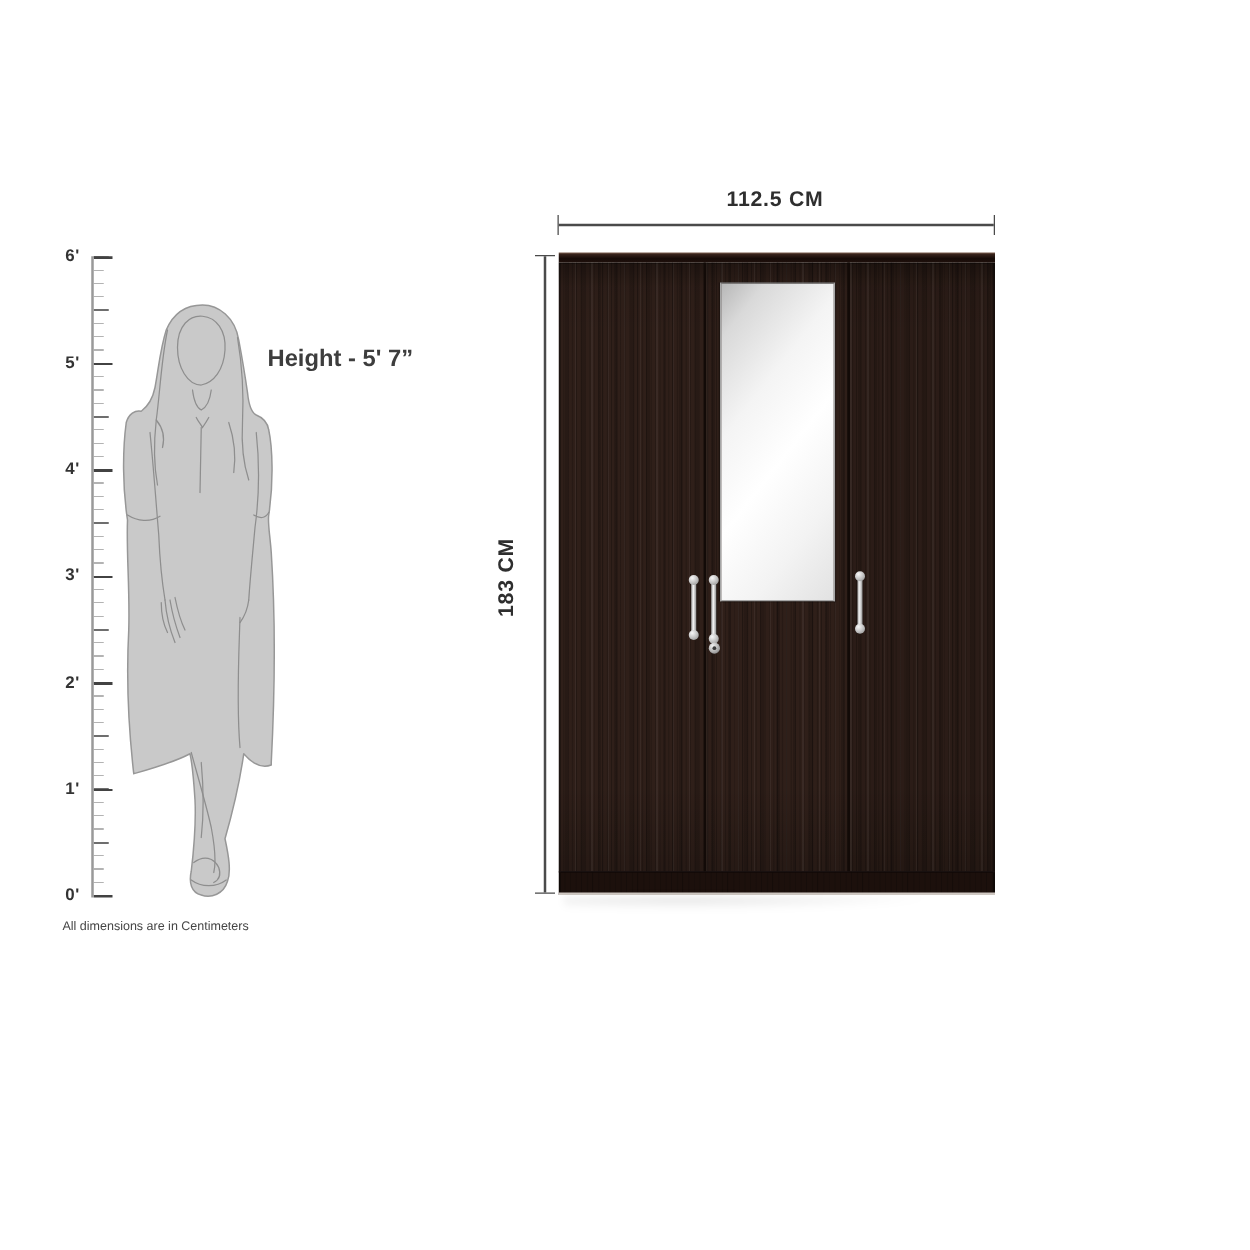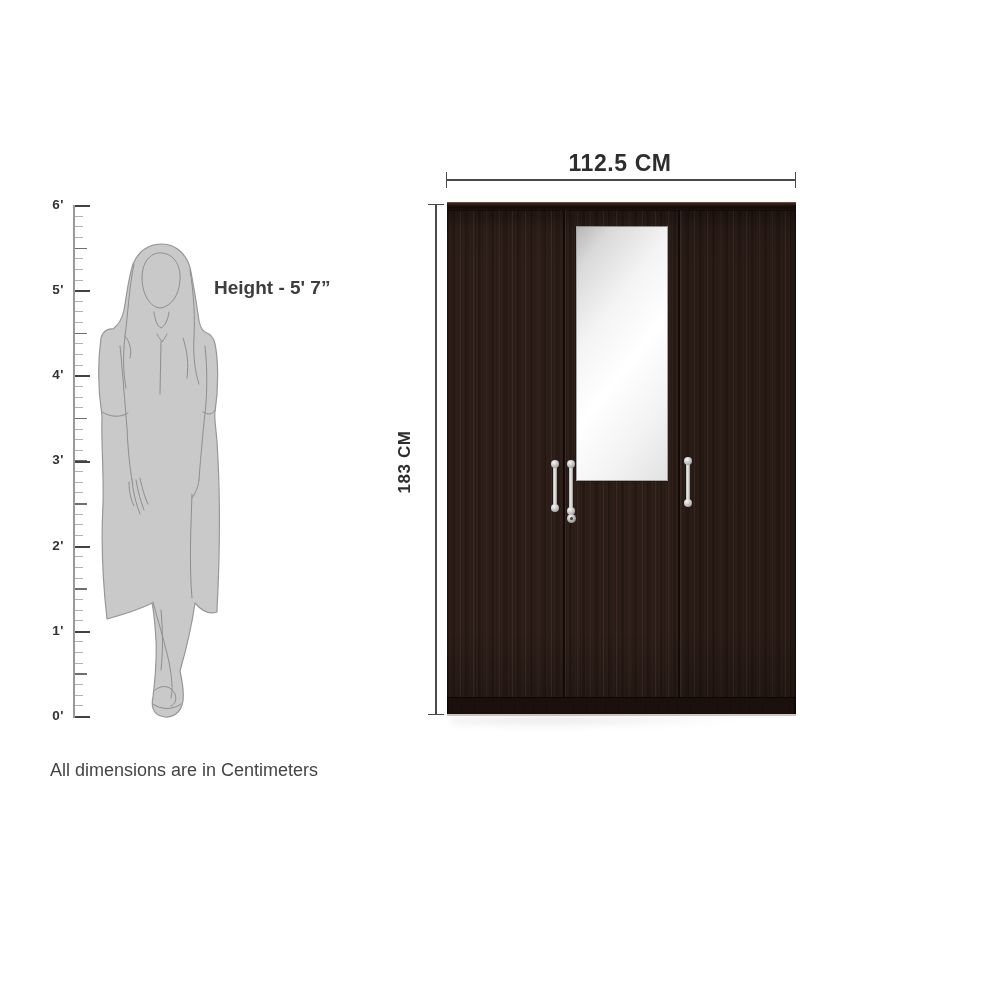--- a/index.html
+++ b/index.html
@@ -33,21 +33,21 @@
   }
 
   
   .h-dim{
     left:446px;top:172px;width:348px;height:16px;
     border-left:1.5px solid #4a4a4a;border-right:1.5px solid #4a4a4a;
   }
   .h-dim::before{content:'';position:absolute;left:0;right:0;top:7px;height:1.5px;background:#4a4a4a;}
   .h-dim-label{
     left:446px;top:150px;width:348px;text-align:center;
-    font-size:23px;font-weight:600;color:#2e2e2e;letter-spacing:0.6px;white-space:nowrap;
+    font-size:17px;font-weight:600;color:#2e2e2e;letter-spacing:0.6px;white-space:nowrap;
   }
   .v-dim{
     left:428px;top:204px;width:16px;height:509px;
     border-top:1.5px solid #4a4a4a;border-bottom:1.5px solid #4a4a4a;
   }
   .v-dim::before{content:'';position:absolute;top:0;bottom:0;left:7px;width:1.5px;background:#4a4a4a;}
   .v-dim-label{
     left:355px;top:452px;width:100px;text-align:center;
     transform:rotate(-90deg);
     font-size:17px;font-weight:600;color:#2e2e2e;letter-spacing:0.6px;white-space:nowrap;
@@ -110,21 +110,21 @@
   .handle-r{left:239px;top:250px;height:44px;}
   .keyhole{
     left:120px;top:304px;width:9px;height:9px;border-radius:50%;
     background:radial-gradient(circle at 35% 30%,#f2f2f2,#a8a8a8 60%,#6f6f6f);
   }
   .keyhole::before{
     content:'';position:absolute;left:3px;top:3px;width:3px;height:3px;border-radius:50%;background:#3a3a3a;
   }
 
   
-  .units-note{left:50px;top:760px;font-size:18px;color:#454545;text-align:right;}
+  .units-note{left:50px;top:736px;font-size:10px;color:#454545;text-align:right;}
 </style>
 </head>
 <body>
 
 <div class="abs" style="left:0;top:0;width:330px;height:760px;">
 
   <div class="abs ruler"></div>
   <div class="abs ruler-label" style="top:195px;">6'</div>
   <div class="abs ruler-label" style="top:280px;">5'</div>
   <div class="abs ruler-label" style="top:365px;">4'</div>

